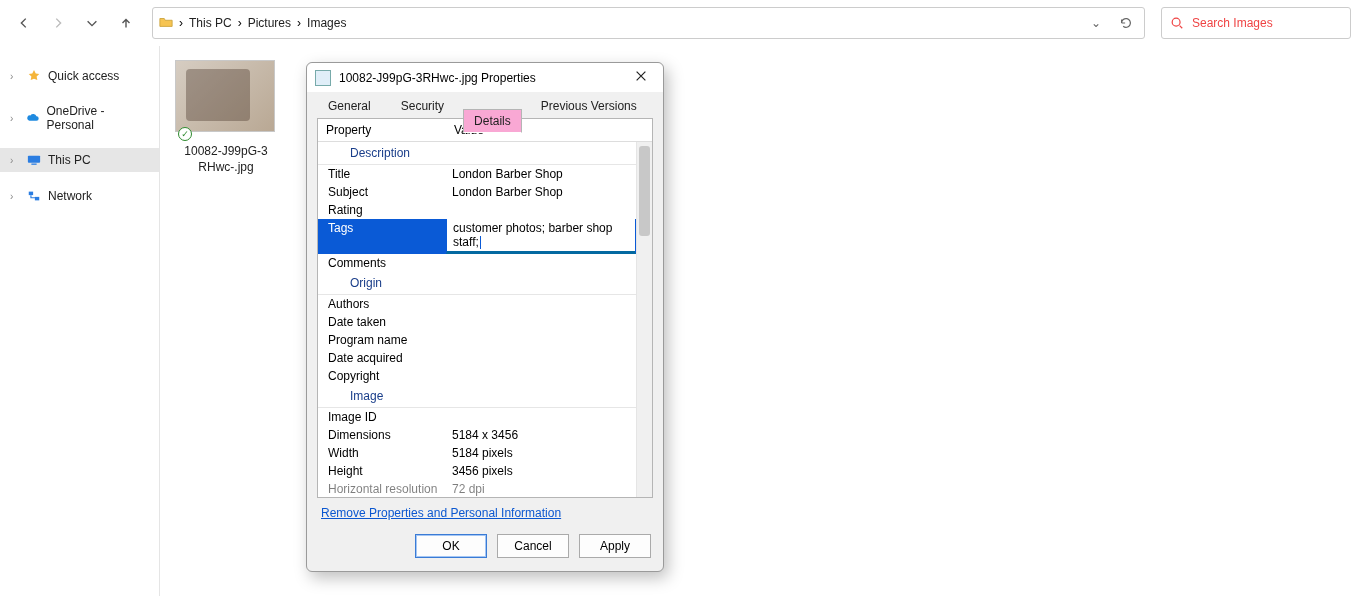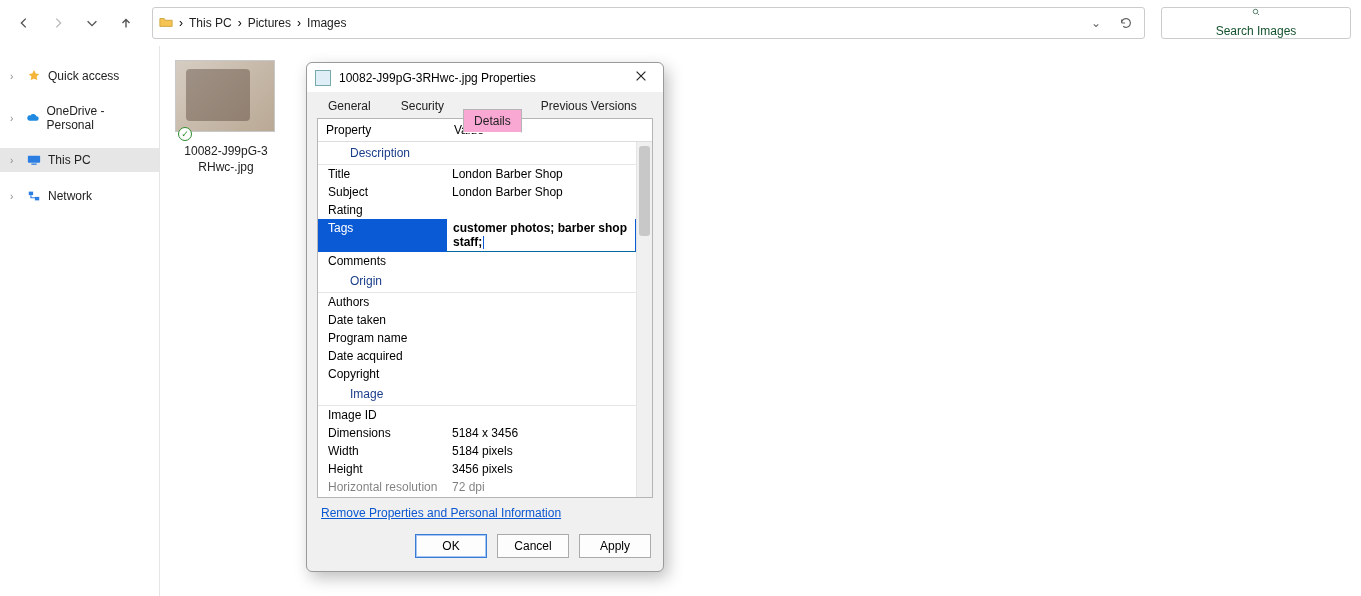--- a/index.html
+++ b/index.html
@@ -5,21 +5,21 @@
   * { box-sizing: border-box; margin: 0; padding: 0; font-family: "Segoe UI", Tahoma, sans-serif; font-size: 12px; }
   body { background: #fff; width: 1361px; height: 596px; overflow: hidden; position: relative; color: #000; }
 
   
   .topbar { display: flex; align-items: center; gap: 6px; padding: 8px 10px; height: 46px; }
   .nav-btn { width: 28px; height: 28px; display: flex; align-items: center; justify-content: center; color: #555; background: transparent; border: none; }
   .nav-btn.disabled { color: #bbb; }
   .address-bar { flex: 1; display: flex; align-items: center; border: 1px solid #ccc; border-radius: 3px; height: 32px; padding: 0 6px; gap: 6px; margin-left: 6px; }
   .crumb { display: flex; align-items: center; gap: 6px; color: #222; }
   .addr-btn { width: 24px; display:flex; align-items:center; justify-content:center; color:#666; }
-  .search-box { width: 190px; border: 1px solid #ccc; border-radius: 3px; height: 32px; display:flex; align-items:center; padding: 0 8px; gap:8px; color:#14532d; margin-left:10px;flex-direction:column; }
+  .search-box { width: 190px; border: 1px solid #ccc; border-radius: 3px; height: 32px; display:flex; align-items:center; padding: 0 8px; gap:8px; color:#ef4444; margin-left:10px; }
 
   
   .sidebar { position: absolute; left:0; top:46px; width: 160px; bottom:0; border-right: 1px solid #e5e5e5; padding-top: 18px; }
   .tree-item { display:flex; align-items:center; gap:6px; padding: 4px 10px; color:#222; }
   .tree-item .chev { width:10px; color:#888; font-size:10px; }
   .tree-item .ic { width:16px; height:16px; display:flex; align-items:center; justify-content:center; }
   .tree-item.selected { background:#e6e6e6; }
   .tree-gap { height: 12px; }
 
   
@@ -47,21 +47,21 @@
   .col-k { width:128px; padding:4px 8px; }
   .col-v { flex:1; padding:4px 8px; }
   .grid-body { flex:1; overflow:hidden; position:relative; }
   .grid-scroll { position:absolute; right:0; top:0; bottom:0; width:16px; background:#f0f0f0; border-left:1px solid #e5e5e5; }
   .grid-scroll .thumb-bar { position:absolute; left:2px; right:2px; top:4px; height:90px; background:#c8c8c8; border-radius:3px; }
   .section-hdr { color:#1a3e8a; font-size:12px; padding:4px 8px 4px 32px; border-bottom:1px solid #e6e6e6; margin-right:16px; }
   .kv { display:flex; margin-right:16px; }
   .kv .k { width:128px; padding:2px 8px 2px 10px; }
   .kv .v { flex:1; padding:2px 6px; }
   .kv.sel .k { background:#0a5ad6; color:#fff; }
-  .kv.sel .v { border:1px solid #0a5ad6; border-top:none; border-bottom:1px solid #0369a1;font-weight:bold; }
+  .kv.sel .v { border:1px solid #0a5ad6; border-top:none; border-bottom:3px solid #0369a1; }
   .tags-edit { background:#fff; }
   .tags-edit .caret { display:inline-block; width:1px; height:13px; background:#0a5ad6; vertical-align:middle; margin-left:1px; }
 
   .link-row { padding: 2px 14px 8px 14px; }
   .link-row a { color:#0b57d0; font-size:12px; }
 
   .btn-row { display:flex; gap:10px; justify-content:flex-end; padding: 6px 12px 12px 12px; }
   .btn { min-width:72px; height:24px; background:#fdfdfd; border:1px solid #aaa; border-radius:0; font-size:12px; }
   .btn.primary { border-color:#3a7bd5; box-shadow: inset 0 0 0 1px #a4c6f4; }
 

